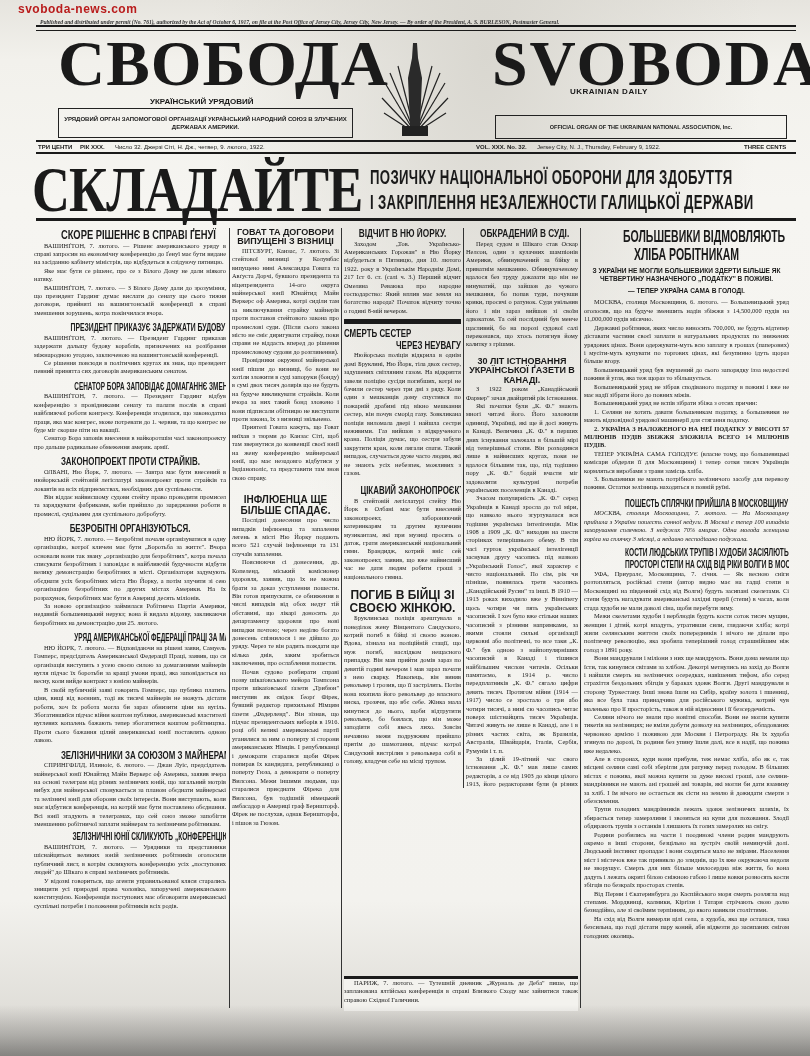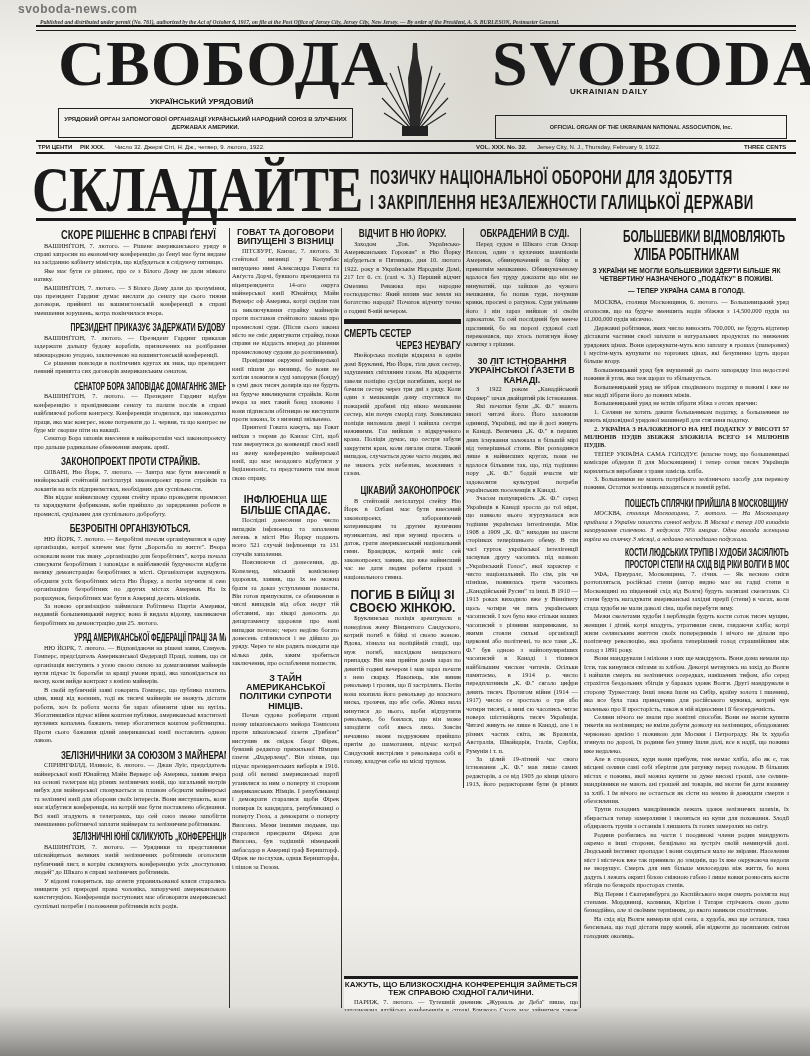--- a/index.html
+++ b/index.html
@@ -1,20 +1,20 @@
 <!DOCTYPE html>
 <html><head>
 <meta charset="utf-8">
 <style>
   html,body{margin:0;padding:0;}
   body{width:810px;height:1056px;overflow:hidden;background:#f4f3ef;font-family:"Liberation Serif","DejaVu Serif",serif;color:#1a1a1a;position:relative;}
   .paper{position:absolute;left:0;top:0;width:810px;height:1056px;background:
      radial-gradient(ellipse at 60% 5%, #d9d7d0 0%, rgba(217,215,208,0) 40%),
      linear-gradient(180deg,#e6e4de 0px,#f2f1ec 60px,#f6f5f1 200px,#f3f2ee 900px,#d8d6d0 1056px);}
-  .watermark{position:absolute;left:18px;top:2px;font:bold 12px "Liberation Sans",sans-serif;color:#737373;letter-spacing:0.5px;}
+  .watermark{position:absolute;left:18px;top:2px;font:bold 12px "Liberation Sans",sans-serif;color:#b91c1c;letter-spacing:0.5px;}
   .permit{position:absolute;left:40px;top:19px;width:760px;font-size:5.6px;font-style:italic;font-weight:bold;color:#333;white-space:nowrap;overflow:hidden;}
   .rule{position:absolute;background:#1b1b1b;}
   .mast-uk{position:absolute;left:58px;top:32px;font:bold 64px/1 "Liberation Serif",serif;letter-spacing:1px;transform:scaleX(1.02);transform-origin:left;}
   .mast-en{position:absolute;left:492px;top:32px;font:bold 64px/1 "Liberation Serif",serif;letter-spacing:2px;}
   .sub-uk{position:absolute;left:150px;top:97px;font:bold 8px "Liberation Sans",sans-serif;}
   .sub-en{position:absolute;left:570px;top:87px;font:bold 8px "Liberation Sans",sans-serif;letter-spacing:0.5px;}
   .box-uk{position:absolute;left:58px;top:108px;width:295px;height:30px;border:1.5px solid #222;font:bold 6px "Liberation Sans",sans-serif;text-align:center;padding-top:6px;box-sizing:border-box;line-height:8px;}
   .box-en{position:absolute;left:495px;top:115px;width:292px;height:24px;border:1.5px solid #222;font:bold 5.5px "Liberation Sans",sans-serif;text-align:center;padding-top:8px;box-sizing:border-box;}
   .emblem{position:absolute;left:380px;top:38px;width:70px;height:100px;}
   .dateline{position:absolute;top:144px;font:bold 6px "Liberation Sans",sans-serif;white-space:nowrap;}
@@ -111,21 +111,20 @@
 </div>
 
 <div class="col" style="left:232px;top:228px;width:107px;height:780px;">
   <h3 class="s" style="white-space:normal;transform:none;font-size:9px;">ГОВАТ ТА ДОГОВОРИ ВИПУЩЕНІ З ВІЗНИЦІ</h3>
   <p class="p">ПІТСБУРГ, Канзас, 7. лютого. Зі стейтової визниці у Колумбас випущено нині Александра Говата та Авґуста Дорчі, бувшого президента та віцепрезидента 14-ого округа майнерської юнії Юнайтид Майн Веркерс оф Америка, котрі сиділи там за виключування страйку майнерів проти постанов стейтового закона про промислові суди. (Після сього закона місто не сміє диригувати страйку, поки справи не віддасть вперед до рішення промисловому судови до розглянення).</p>
   <p class="p">Провідники окружної майнерської юнії пішли до визниці, бо вони не хотіли зложити в суді запоруки (бонду) в сумі двох тисяч долярів що не будуть на будуче викликувати страйків. Коли вчора за них такий бонд зложено і вони підписали обітницю не виступати проти закона, їх з визниці звільнено.</p>
   <p class="p">Приятелі Говата кажуть, що Говат виїхав з тюрми до Канзас Сіті, щоб там звернутися до конвенції своєї юнії на жену конференцію майнерської юнії, що має незадовго відбутися у Індіанополіс, та представити там знов свою справу.</p>
   <h3 class="s" style="white-space:normal;transform:none;font-size:10px;margin-top:13px;">ІНФЛЮЕНЦА ЩЕ БІЛЬШЕ СПАДАЄ.</h3>
   <p class="p">Послідні донесення про число випадків інфлюенца та запалення легень в місті Ню Йорку подають всего 521 случай інфлюенци та 131 случаїв запалення.</p>
   <p class="p">Пояснюючи сі донесення, др. Копеленд, міський комісионер здоровля, заявив, що їх не можна брати за доказ уступлення пошести. Він готов припускати, се обниження в числі випадків від обох недуг тій обставині, що лікарі доносять до департаменту здоровля про нові випадки почтою; через неділю богато донесень спізнилося і не дійшло до уряду. Через те він радить пождати ще кілька днів, заким зробиться заключення, про ослаблення пошести.</p>
-  <h3 class="s" style="white-space:normal;transform:none;font-size:9px;margin-top:6px;">З ТАЙН АМЕРИКАНСЬКОЇ ПОЛІТИКИ СУПРОТИ НІМЦІВ.</h3>
   <p class="p">Почав судово розбирати справі позву шікаґовського мейора Томпсона проти шікаґовської ґазети „Трибюн" виступив як свідок Ґеорґ Фірек, бувший редактор прихильної Німцям ґазети „Фадерленд". Він зізнав, що підчас президентських виборів в 1916. році обі великі американські партії уганялися за ним о поперту зі сторони американських Німців. І републиканці і демократи старалися щоби Фірек попирав їх кандидата, републиканці о поперту Гюза, а демократи о поперту Вилсона. Межи іншими людьми, що старалися приєднати Фірека для Вилсона, був тодішній німецький амбасадор в Америці граф Берншторф. Фірек не послухав, однак Берншторфа, і пішов за Гюзом.</p>
 </div>
 
 <div class="col" style="left:344px;top:228px;width:117px;height:560px;">
   <h3 class="s" style="transform:scaleX(0.75);">ВІДЧИТ В НЮ ЙОРКУ.</h3>
   <p class="p">Заходом „Тов. Українсько-Американських Горожан" в Ню Йорку відбудеться в Пятницю, дня 10. лютого 1922. року в Українськім Народнім Домі, 217 Іст 6. ст. (салі ч. 3.) Перший відчит Омеляна Реваюка про народне господарство: Який вплив має земля на богатство народа? Початок відчиту точно о годині 8-мій вечером.</p>
   <div class="dash-rule"></div>
   <h3 class="s" style="text-align:left;transform-origin:left;">СМЕРТЬ СЕСТЕР</h3>
   <h3 class="s" style="text-align:right;transform-origin:right;">ЧЕРЕЗ НЕУВАГУ</h3>
   <p class="p">Нюйорська поліція відкрила в однім домі Бруклині, Ню Йорк, тіла двох сестер, задушених світляним газом. На відкриття завели поліцію сусіди погибших, котрі не бачили сестер через три дні з ряду. Коли один з мешканців дому спустився по пожарній драбині під вікно мешкання сестер, він почув сморід газу. Зовкликана поліція виломала двері і найшла сестри неживими. Газ вийшов з відкрученого крана. Поліція думає, що сестри забули закрутити кран, коли лягали спати. Такий випадок, случається дуже часто людям, які не знають усіх небезпек, можливих з газом.</p>
@@ -140,21 +139,20 @@
   <p class="p">Перед судом в Шікаго став Оскар Нелсон, один з кулачних шампіонів Америки, обвинувачений за бійку в приватнім мешканню. Обвинуваченому вдалося без труду доказати що він не винуватий, що зайшов до чужого мешкання, бо попав туди, почувши крики, просячі о ратунок. Судя увільнив його і він зараз вийшов зі своїм адвокатом. Та сей послідний був менче щасливий, бо на порозі судової салі переконався, що хтось потягнув йому калитку з грішми.</p>
   <h3 class="s" style="white-space:normal;transform:none;font-size:9px;margin-top:8px;">30 ЛІТ ІСТНОВАННЯ УКРАЇНСЬКОЇ ҐАЗЕТИ В КАНАДІ.</h3>
   <p class="p">З 1922 роком „Канадійський Фармер" зачав двайцятий рік істновання.</p>
   <p class="p">Які початки були „К. Ф." знають многі читачі його. Його заложили одиниці, Українці, які ще й досі живуть в Канаді. Величина „К. Ф." в перших днях існування залежала в більшій мірі від теперішньої стопи. Він розходився лише в найвисших кругах, поки не вдалося більшим так, що, під тодішню пору „К. Ф." бодай вчасти міг задоволити культурні потреби українських поселенців в Канаді.</p>
   <p class="p">Зчасом популярність „К. Ф." серед Українців в Канаді зросла до тої міри, що навколо нього згуртувалася вся тодішня українська інтелігенція. Між 1908 а 1909 „К. Ф." виходив на шести сторінках теперішнього обему. В тім часі гурток української інтелігенції заснував другу часопись під назвою „Український Голос", якої характер є чисто національний. По сім, рік чи пізніше, появилась третя часопись „Канадійський Русин" та інші. В 1910 — 1913 роках виходило вже у Вінніпегу щось чотири чи пять українських часописий. І хоч було вже стільки наших часописий з різними напрямками, за якими стояли сильні організації церковні або політичні, то все таки „К. Ф." був одною з найпопулярніших часописий в Канаді і тішився найбільшим числом читачів. Осільки памятаємо, в 1914 р. число передплатників „К. Ф." сягало цифри девять тисяч. Протягом війни (1914 — 1917) число се зростало о три або чотири тисячі, а нині сю часопись читає поверх шістнайцять тисяч Українців. Читачі живуть не лише в Канаді, але і в різних частях світа, як Бразилія, Австралія, Швайцарія, Італія, Сербія, Румунія і т. п.</p>
   <p class="p">За цілий 19-літний час свого істновання „К. Ф." мав лише самих редакторів, а се від 1903 до кінця цілого 1913, його редакторами були (в різних відступах часу): Ілля Негрич, О. Сеїт Мегас, Ан. Новак, З. Бачинський, Ю. Ситник і Н. Кудрик. Від початку мая 1913, до нині редакторує „К. Ф." його теперішний редактор О. Г. Гикавий.</p>
 </div>
 
 <div class="rule" style="left:344px;top:990px;width:234px;height:0;"></div>
 <div class="col" style="left:344px;top:976px;width:234px;height:32px;background:#f3f2ee;border-top:3px solid #1b1b1b;">
-  <h3 class="s" style="white-space:normal;transform:none;font-size:8px;margin-top:2px;">КАЖУТЬ, ЩО БЛИЗКОСХІДНА КОНФЕРЕНЦІЯ ЗАЙМЕТЬСЯ ТЕЖ СПРАВОЮ СХІДНОЇ ГАЛИЧИНИ.</h3>
   <p class="p">ПАРИЖ, 7. лютого. — Тутешній дневник „Журналь де Деба" пише, що запланована ялтійська конференція в справі Близкого Сходу має зайнятися також справою Східної Галичини.</p>
 </div>
 
 <div class="col" style="left:584px;top:228px;width:205px;height:790px;">
   <h3 class="b" style="transform:scaleX(0.62);">БОЛЬШЕВИКИ ВІДМОВЛЯЮТЬ</h3>
   <h3 class="b" style="transform:scaleX(0.62);">ХЛІБА РОБІТНИКАМ</h3>
   <div class="sub">З УКРАЇНИ НЕ МОГЛИ БОЛЬШЕВИКИ ЗДЕРТИ БІЛЬШЕ ЯК ЧЕТВЕРТИНУ НАЗНАЧЕНОГО „ПОДАТКУ" В ПОЖИВІ.</div>
   <div class="sub" style="margin-top:0;">— ТЕПЕР УКРАЇНА САМА В ГОЛОДІ.</div>
   <p class="p">МОСКВА, столиця Московщини, 6. лютого. — Большевицький уряд оголосив, що на будуче зменшить надів збіжжя з 14,500,000 пудів на 11,000,000 пудів місячно.</p>
   <p class="p">Державні робітники, яких число виносить 700,000, не будуть відтепер діставати частини своєї заплати в натуральних продуктах по знижених урядових цінах. Вони одержувати-муть всю заплату в грошах (паперових) і мусіти-муть купувати по торгових цінах, які безупинно ідуть щораз більше вгору.</p>

